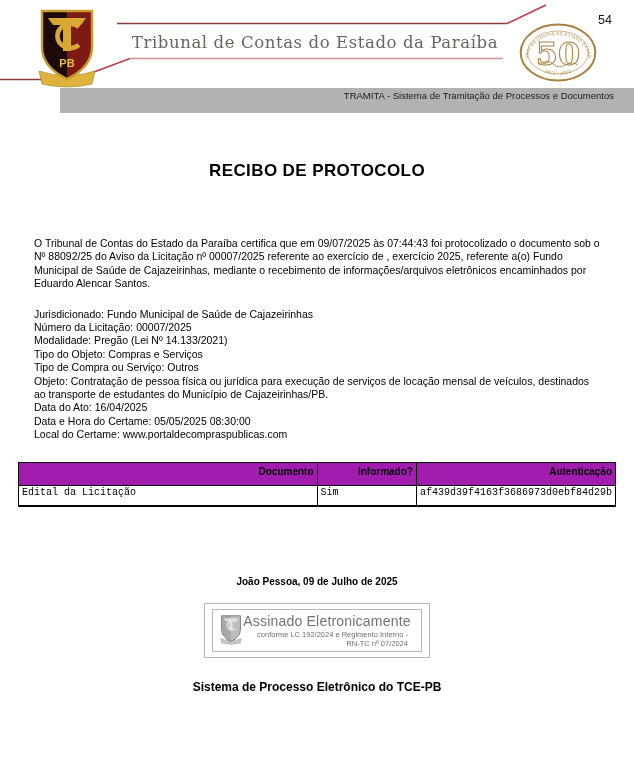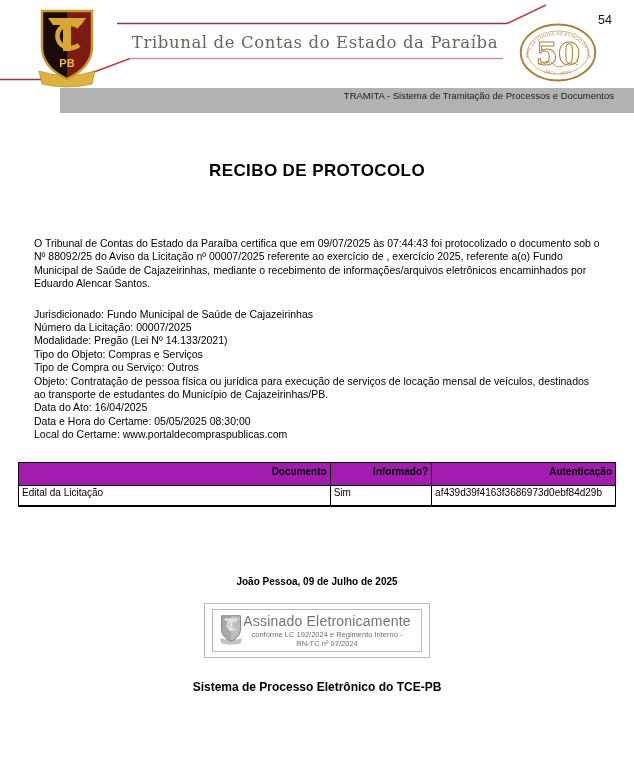--- a/index.html
+++ b/index.html
@@ -35,33 +35,33 @@
   
   table.doc-table{
     margin:20px 18px 0;width:598px;border-collapse:collapse;
     border:1px solid #000;border-bottom:2px solid #000;font-size:10px;
   }
   table.doc-table th{
     background:#a21caf;font-weight:bold;text-align:right;
     border:1px solid #000;padding:3px 3px 8px;
   }
   table.doc-table td{
-    border:1px solid #000;padding:1px 3px 7px;vertical-align:top;background:#fff;
+    border:1px solid #000;padding:1px 3px 7px;vertical-align:top;background:#fff;font-family:Liberation Mono, monospace;
   }
   .col-doc{width:52.2%;} .col-inf{width:17%;} .col-aut{width:30.8%;}
   
   .date-line{margin-top:68px;text-align:center;font-size:10px;font-weight:bold;line-height:13px;}
   .stamp-wrap{margin-top:15px;display:flex;justify-content:center;}
   .stamp{border:1px solid #b8b8b8;padding:5px 7px;background:#fff;}
   .stamp-inner{
     border:1px solid #b8b8b8;padding:3px 10px 3px 6px;display:flex;align-items:center;
   }
   .stamp-main{font-size:14px;color:#737373;letter-spacing:.2px;}
   .stamp-sub{
-    font-size:7.5px;color:#6e6e6e;text-align:center;width:162px;line-height:9px;margin:1px auto 0;
+    font-size:7.5px;color:#6e6e6e;text-align:right;width:162px;line-height:9px;margin:1px auto 0;
   }
   .doc-footer{margin-top:22px;text-align:center;font-size:12px;font-weight:bold;line-height:14px;}
 </style>
 </head>
 <body>
 
 <div class="page">
 
   <svg class="header-lines" width="634" height="110" viewBox="0 0 634 110">
     <path d="M117 23.5 H507" stroke="#8d3a40" stroke-width="1.6" fill="none"></path>

